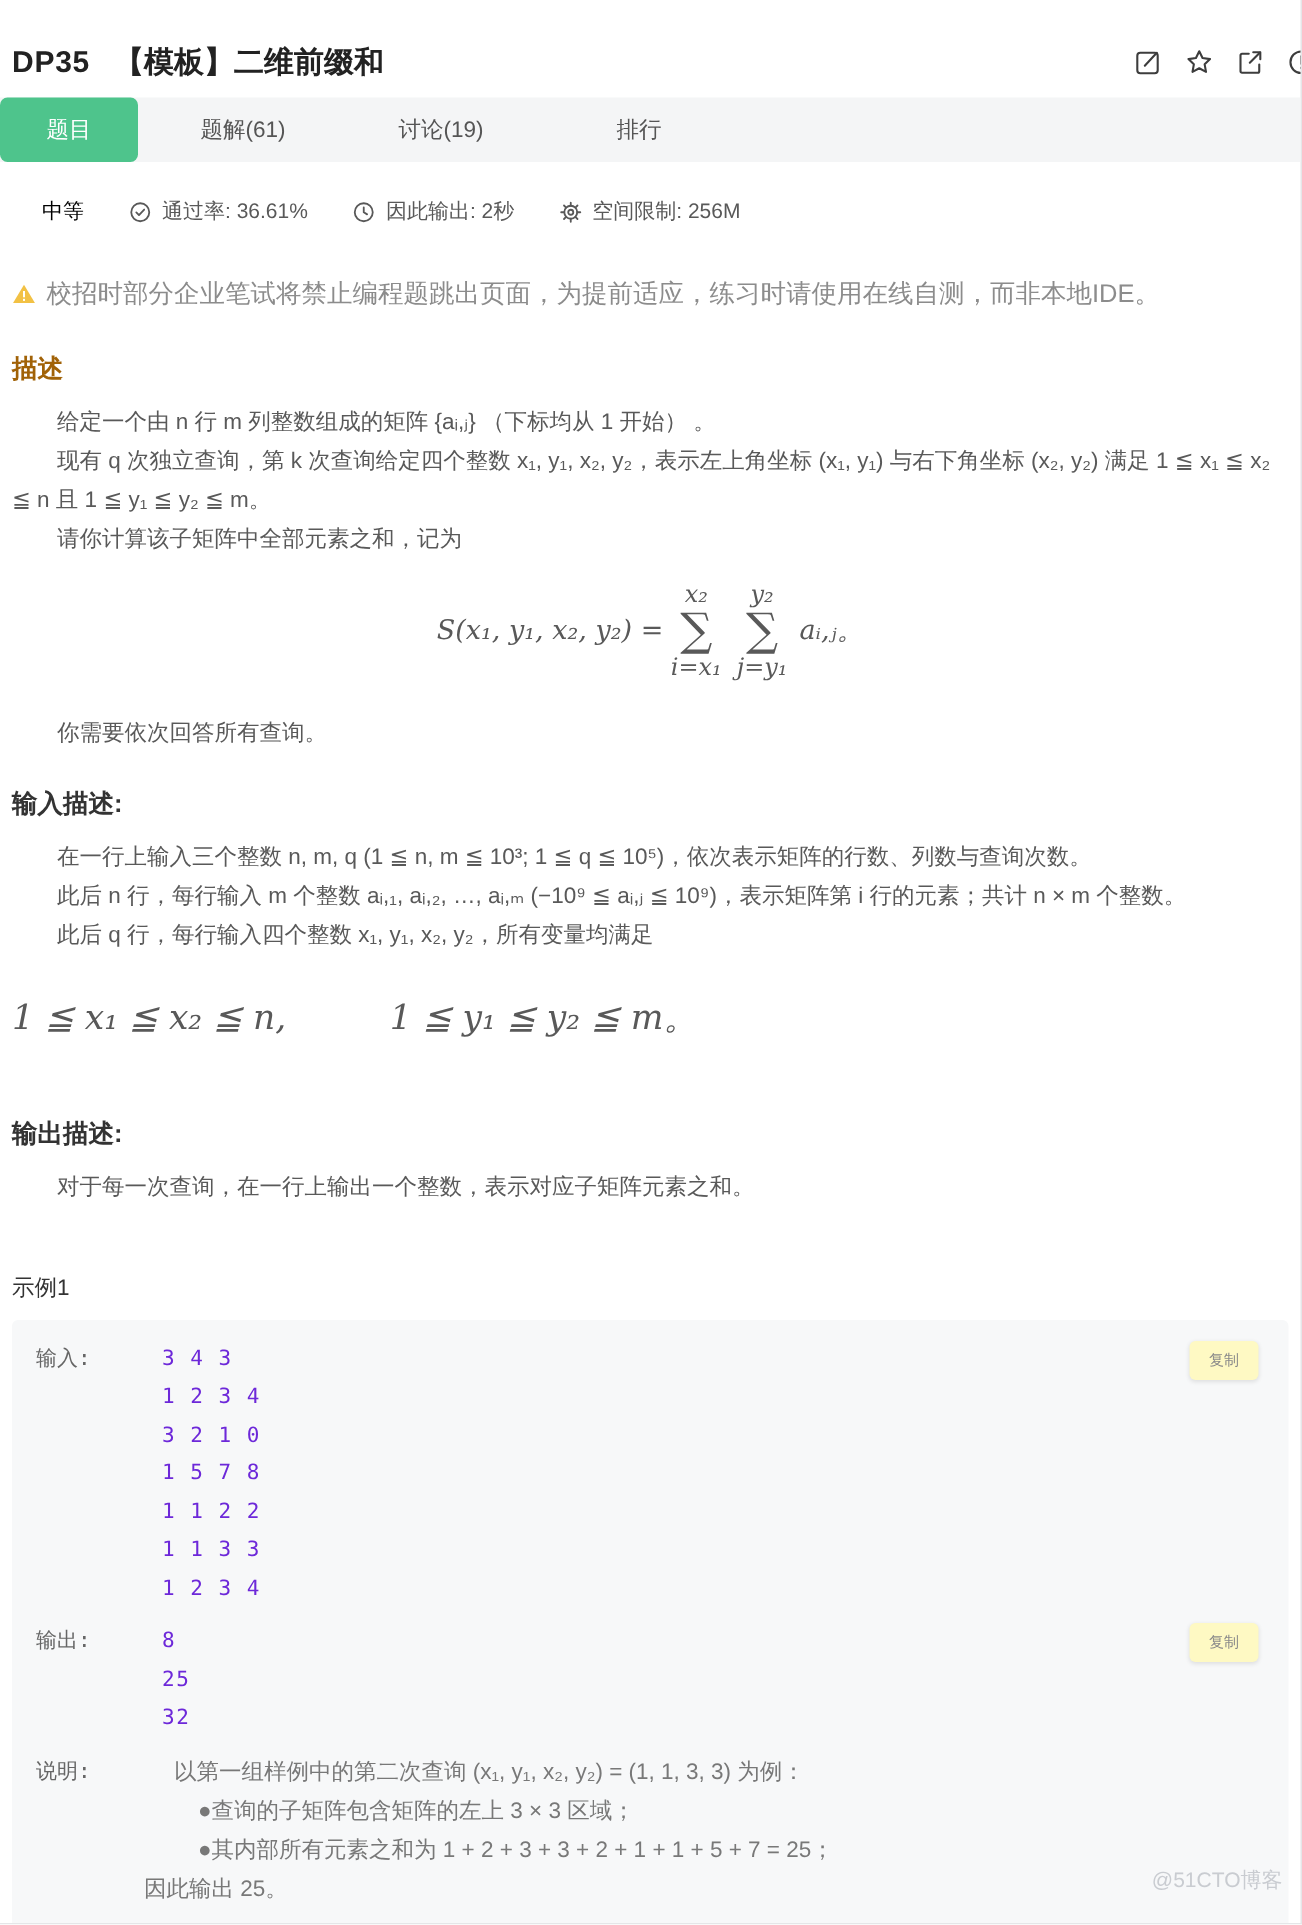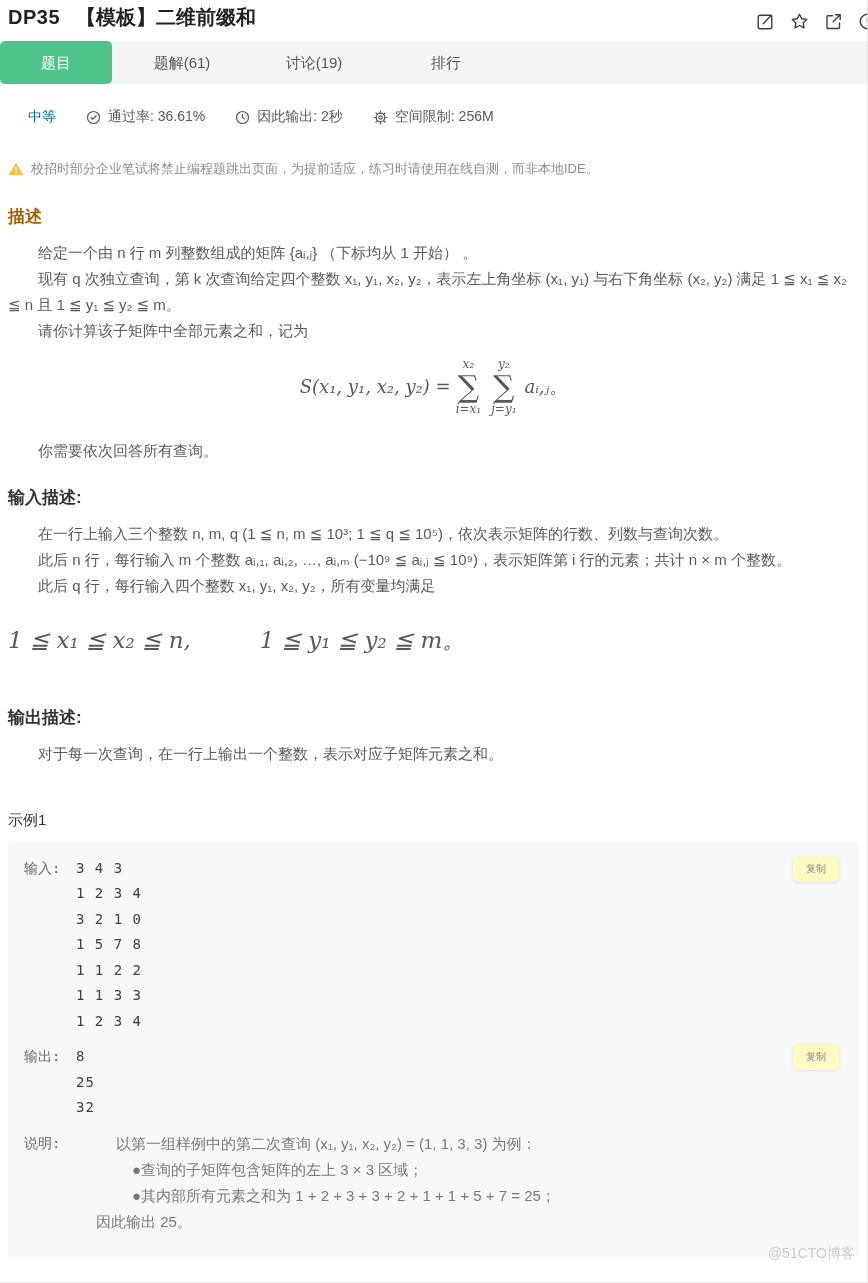--- a/index.html
+++ b/index.html
@@ -4,61 +4,61 @@
 <style>
   * { margin:0; padding:0; box-sizing:border-box; }
   html,body { background:#fff; }
   .page {
     position:relative; width:868px; height:1283px; background:#fff;
     font-family:"Liberation Sans","DejaVu Sans",sans-serif; color:#595959;
     border-right:1px solid #e5e6e8; border-bottom:1px solid #e5e6e8;
     overflow:hidden;
   }
   
-  .header { display:flex; justify-content:space-between; align-items:flex-end; padding:4px 0 9px 8px; }
+  .header { display:flex; justify-content:space-between; align-items:center; padding:28px 0 9px 8px; }
   .title { font-size:20px; font-weight:bold; color:#222; }
   .title .tcode { letter-spacing:.5px; }
   .title .tname { margin-left:16px; }
   .header-icons { display:flex; align-items:center; gap:15px; transform:translateX(10px); }
   .hicon { width:19px; height:19px; display:inline-block; cursor:pointer; }
   .hicon svg { width:19px; height:19px; stroke:#3d3d3d; stroke-width:1.4; fill:none; stroke-linecap:round; stroke-linejoin:round; }
   
   .tabbar { height:43px; background:#f4f5f6; display:flex; align-items:stretch; gap:8px; margin-top:1px; }
   .tab { width:124px; line-height:43px; text-align:center; font-size:15px; color:#555; cursor:pointer; }
-  .tab.active { width:112px; background:#4ec48c; color:#fff; border-radius:5px; }
+  .tab.active { width:92px; background:#4ec48c; color:#fff; border-radius:5px; }
   
   .meta { display:flex; align-items:center; gap:30px; padding-left:28px; margin-top:24px; font-size:14px; color:#595959; }
-  .difficulty { color:#0369a1; }
+  .difficulty { color:#000000; }
   .meta-item { display:inline-flex; align-items:center; gap:7px; }
   .micon svg { width:15px; height:15px; stroke:#595959; stroke-width:1.3; fill:none; stroke-linecap:round; stroke-linejoin:round; display:block; }
   
-  .warning { display:flex; align-items:center; gap:7px; margin:34px 0 0 8px; font-size:13px; color:#8c8c8c; }
+  .warning { display:flex; align-items:center; gap:7px; margin:34px 0 0 8px; font-size:17px; color:#8c8c8c; }
   .wicon svg { width:16px; height:16px; display:block; }
   
   .h-desc { margin:27px 0 0 8px; font-size:17px; font-weight:bold; color:#a16207; }
   .h-sub  { margin:0 0 0 8px; font-size:17px; font-weight:bold; color:#333; }
   .para { margin:0 10px 0 8px; text-indent:2em; font-size:15px; line-height:26px; color:#595959; }
   .pgroup { margin-top:12px; }
   .mt-p4 { margin-top:22px; }
   .mt-input { margin-top:22px; }
   .mt-output { margin-top:50px; }
   
   .formula { display:flex; justify-content:center; align-items:center; margin:14px 0 10px; color:#595959; font-family:"DejaVu Serif","Liberation Serif",serif; }
   .math-it { font-style:italic; font-size:18px; }
   .sum { display:inline-flex; flex-direction:column; align-items:center; margin:0 5px; }
-  .sum-lim { font-size:12px; font-style:italic; line-height:1.1; }
+  .sum-lim { font-size:16px; font-style:italic; line-height:1.1; }
   .sum-sigma { font-size:30px; line-height:1.05; }
   .math-rhs { font-style:italic; font-size:18px; margin-left:3px; }
   .constraint { margin:26px 0 0 8px; font-family:"DejaVu Serif","Liberation Serif",serif; font-style:italic; font-size:23px; color:#595959; }
   
   .h-example { margin:44px 0 0 8px; font-size:15px; font-weight:normal; color:#333; }
   .example-box { margin:12px 8px 0; background:#f7f8f9; border-radius:4px; padding:14px 16px 12px; }
   .ex-row { display:flex; position:relative; margin-bottom:10px; }
   .ex-label { width:52px; flex:none; font-size:14px; color:#666; line-height:25.5px; font-family:"DejaVu Sans Mono","Liberation Mono",monospace; }
-  .ex-content { font-family:"DejaVu Sans Mono","Liberation Mono",monospace; font-size:14px; color:#404040; line-height:25.5px; }
+  .ex-content { font-family:"DejaVu Sans Mono","Liberation Mono",monospace; font-size:14px; color:#6d28d9; line-height:25.5px;margin-left:32px; }
   .ex-content .cline { letter-spacing:1px; }
   .copy-btn { position:absolute; right:4px; top:0; background:#fef9c3; border:none; border-radius:4px; padding:6px 13px; font-size:10px; color:#8a8a8a; box-shadow:0 1px 3px rgba(0,0,0,.1); cursor:pointer; font-family:inherit; }
   .explain-content { padding-left:20px; font-size:15px; line-height:26px; color:#787878; }
   .explain-content .line1 { text-indent:20px; }
   .explain-content .bullet { margin-left:36px; }
   
   .watermark { position:absolute; right:12px; bottom:19px; font-size:14px; color:#c9ccd1; }
 </style>
 </head>
 <body>

